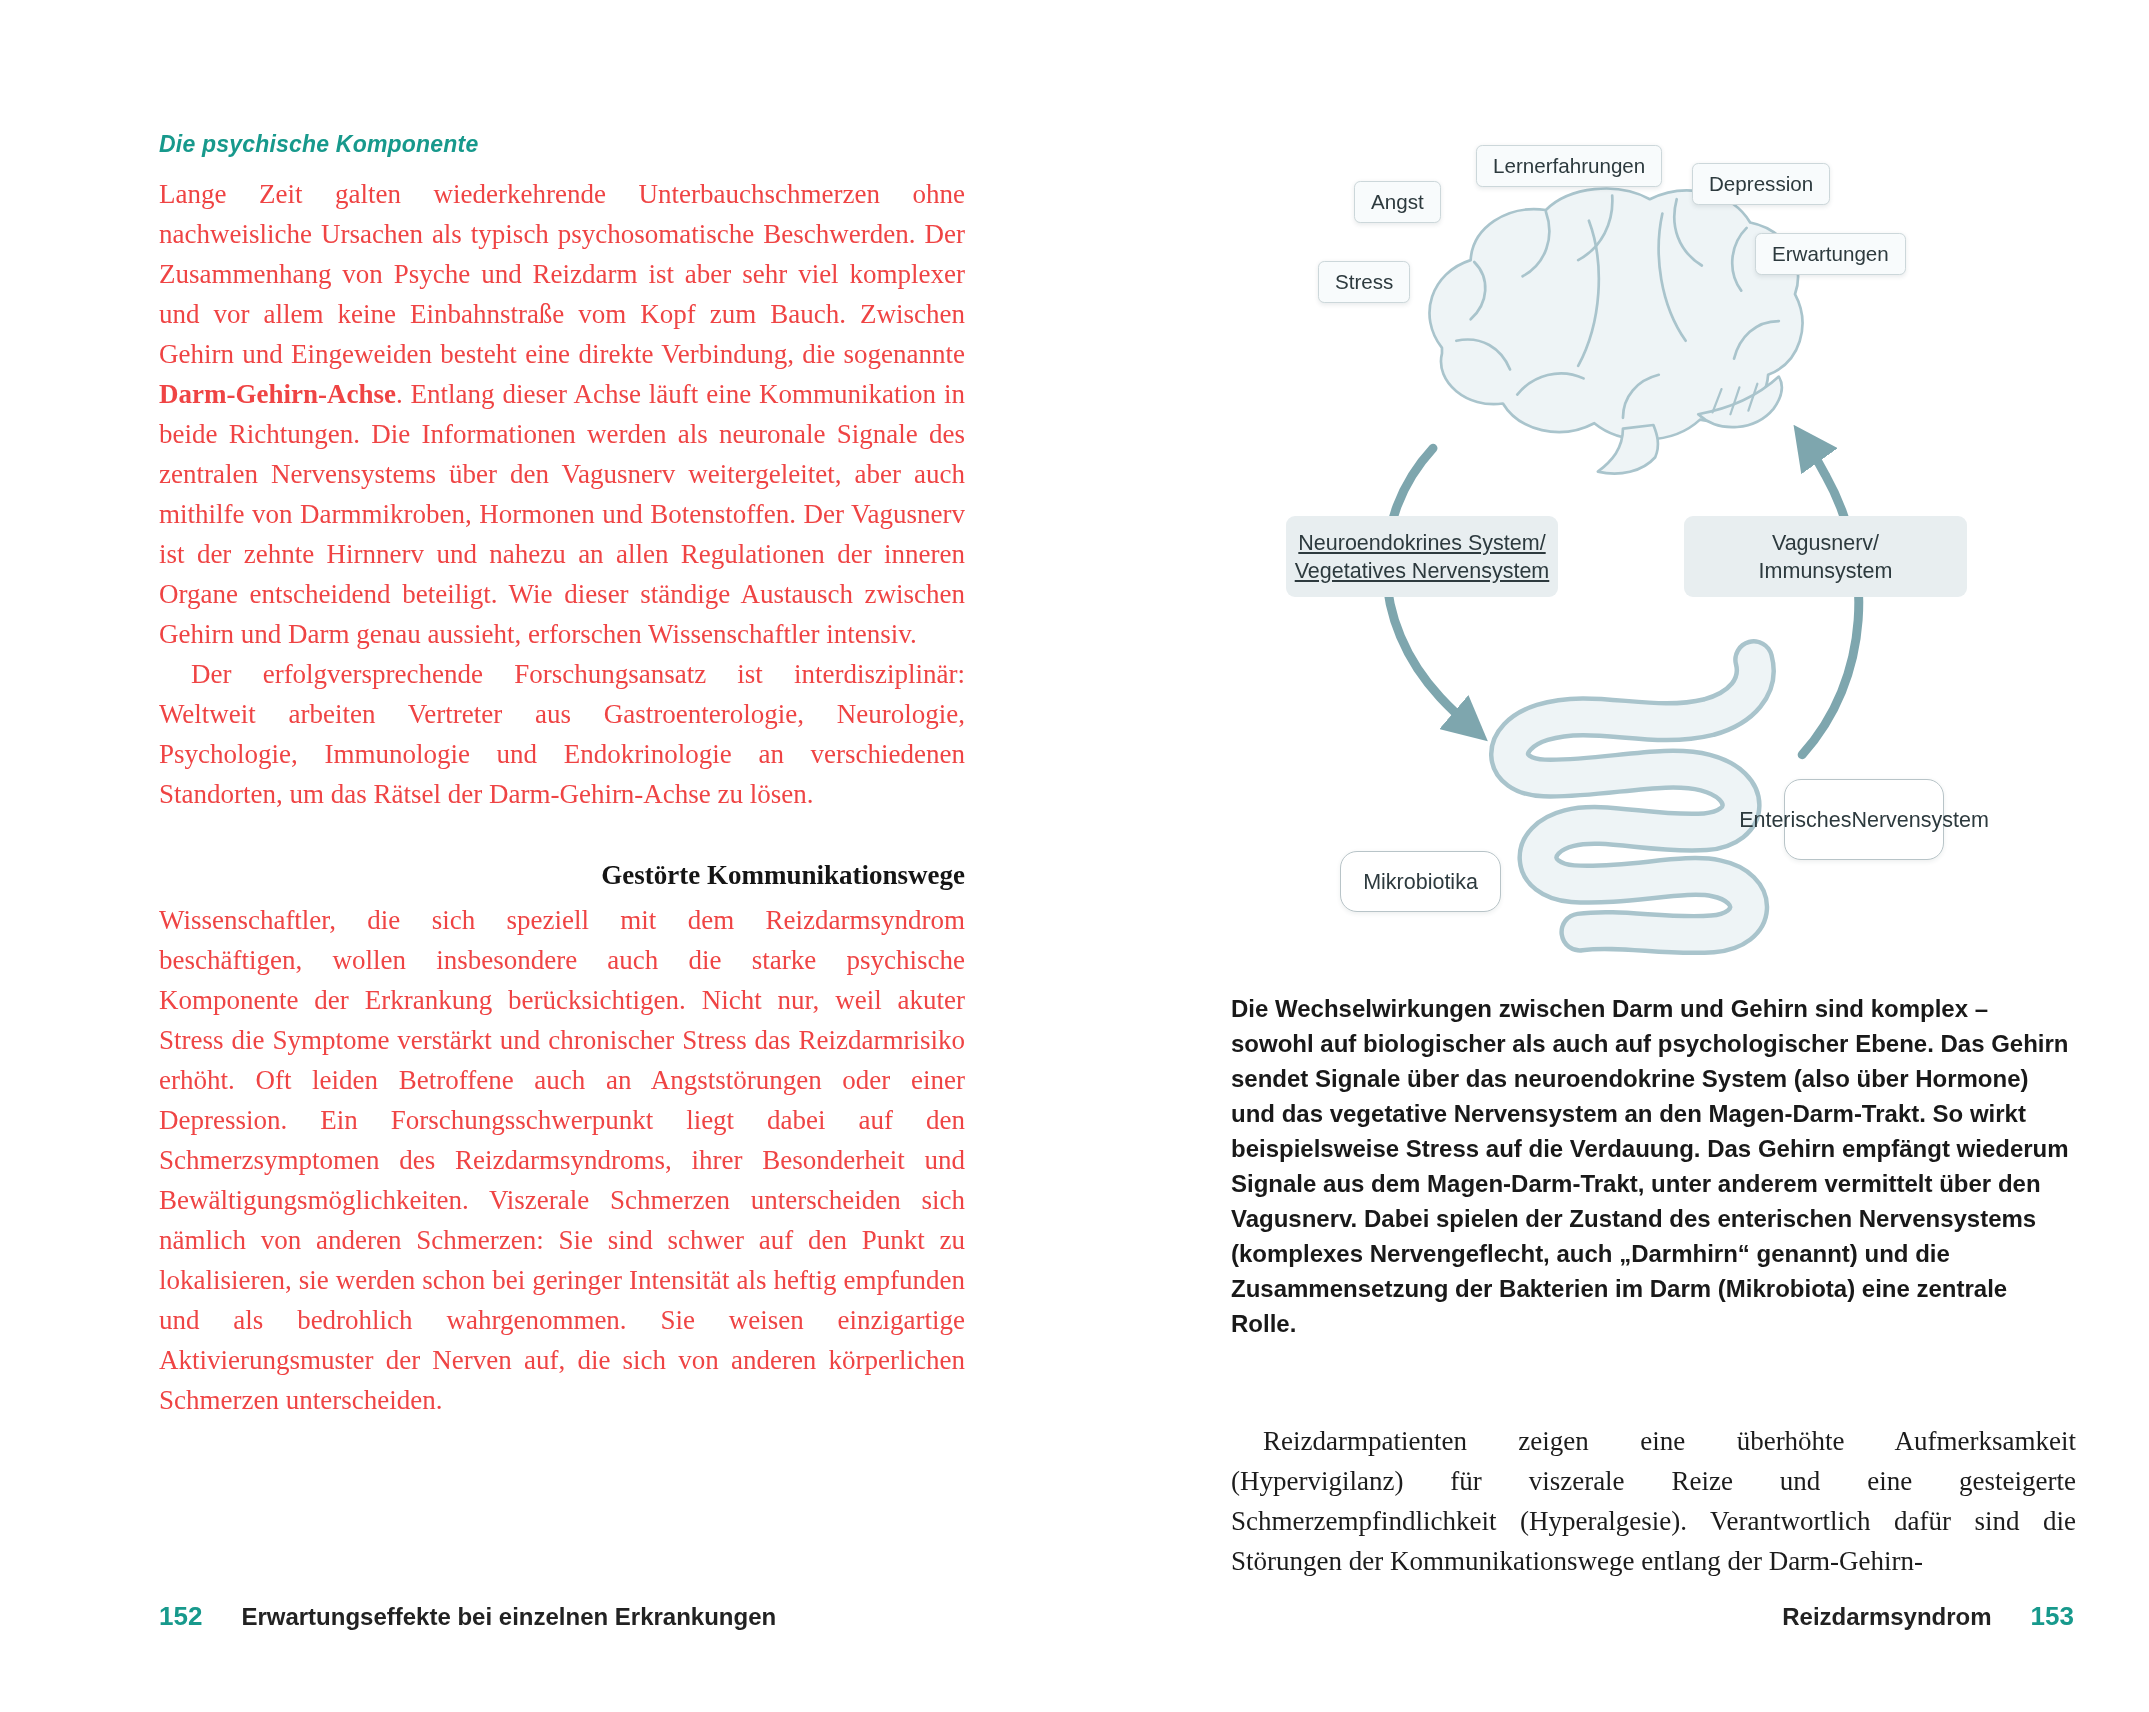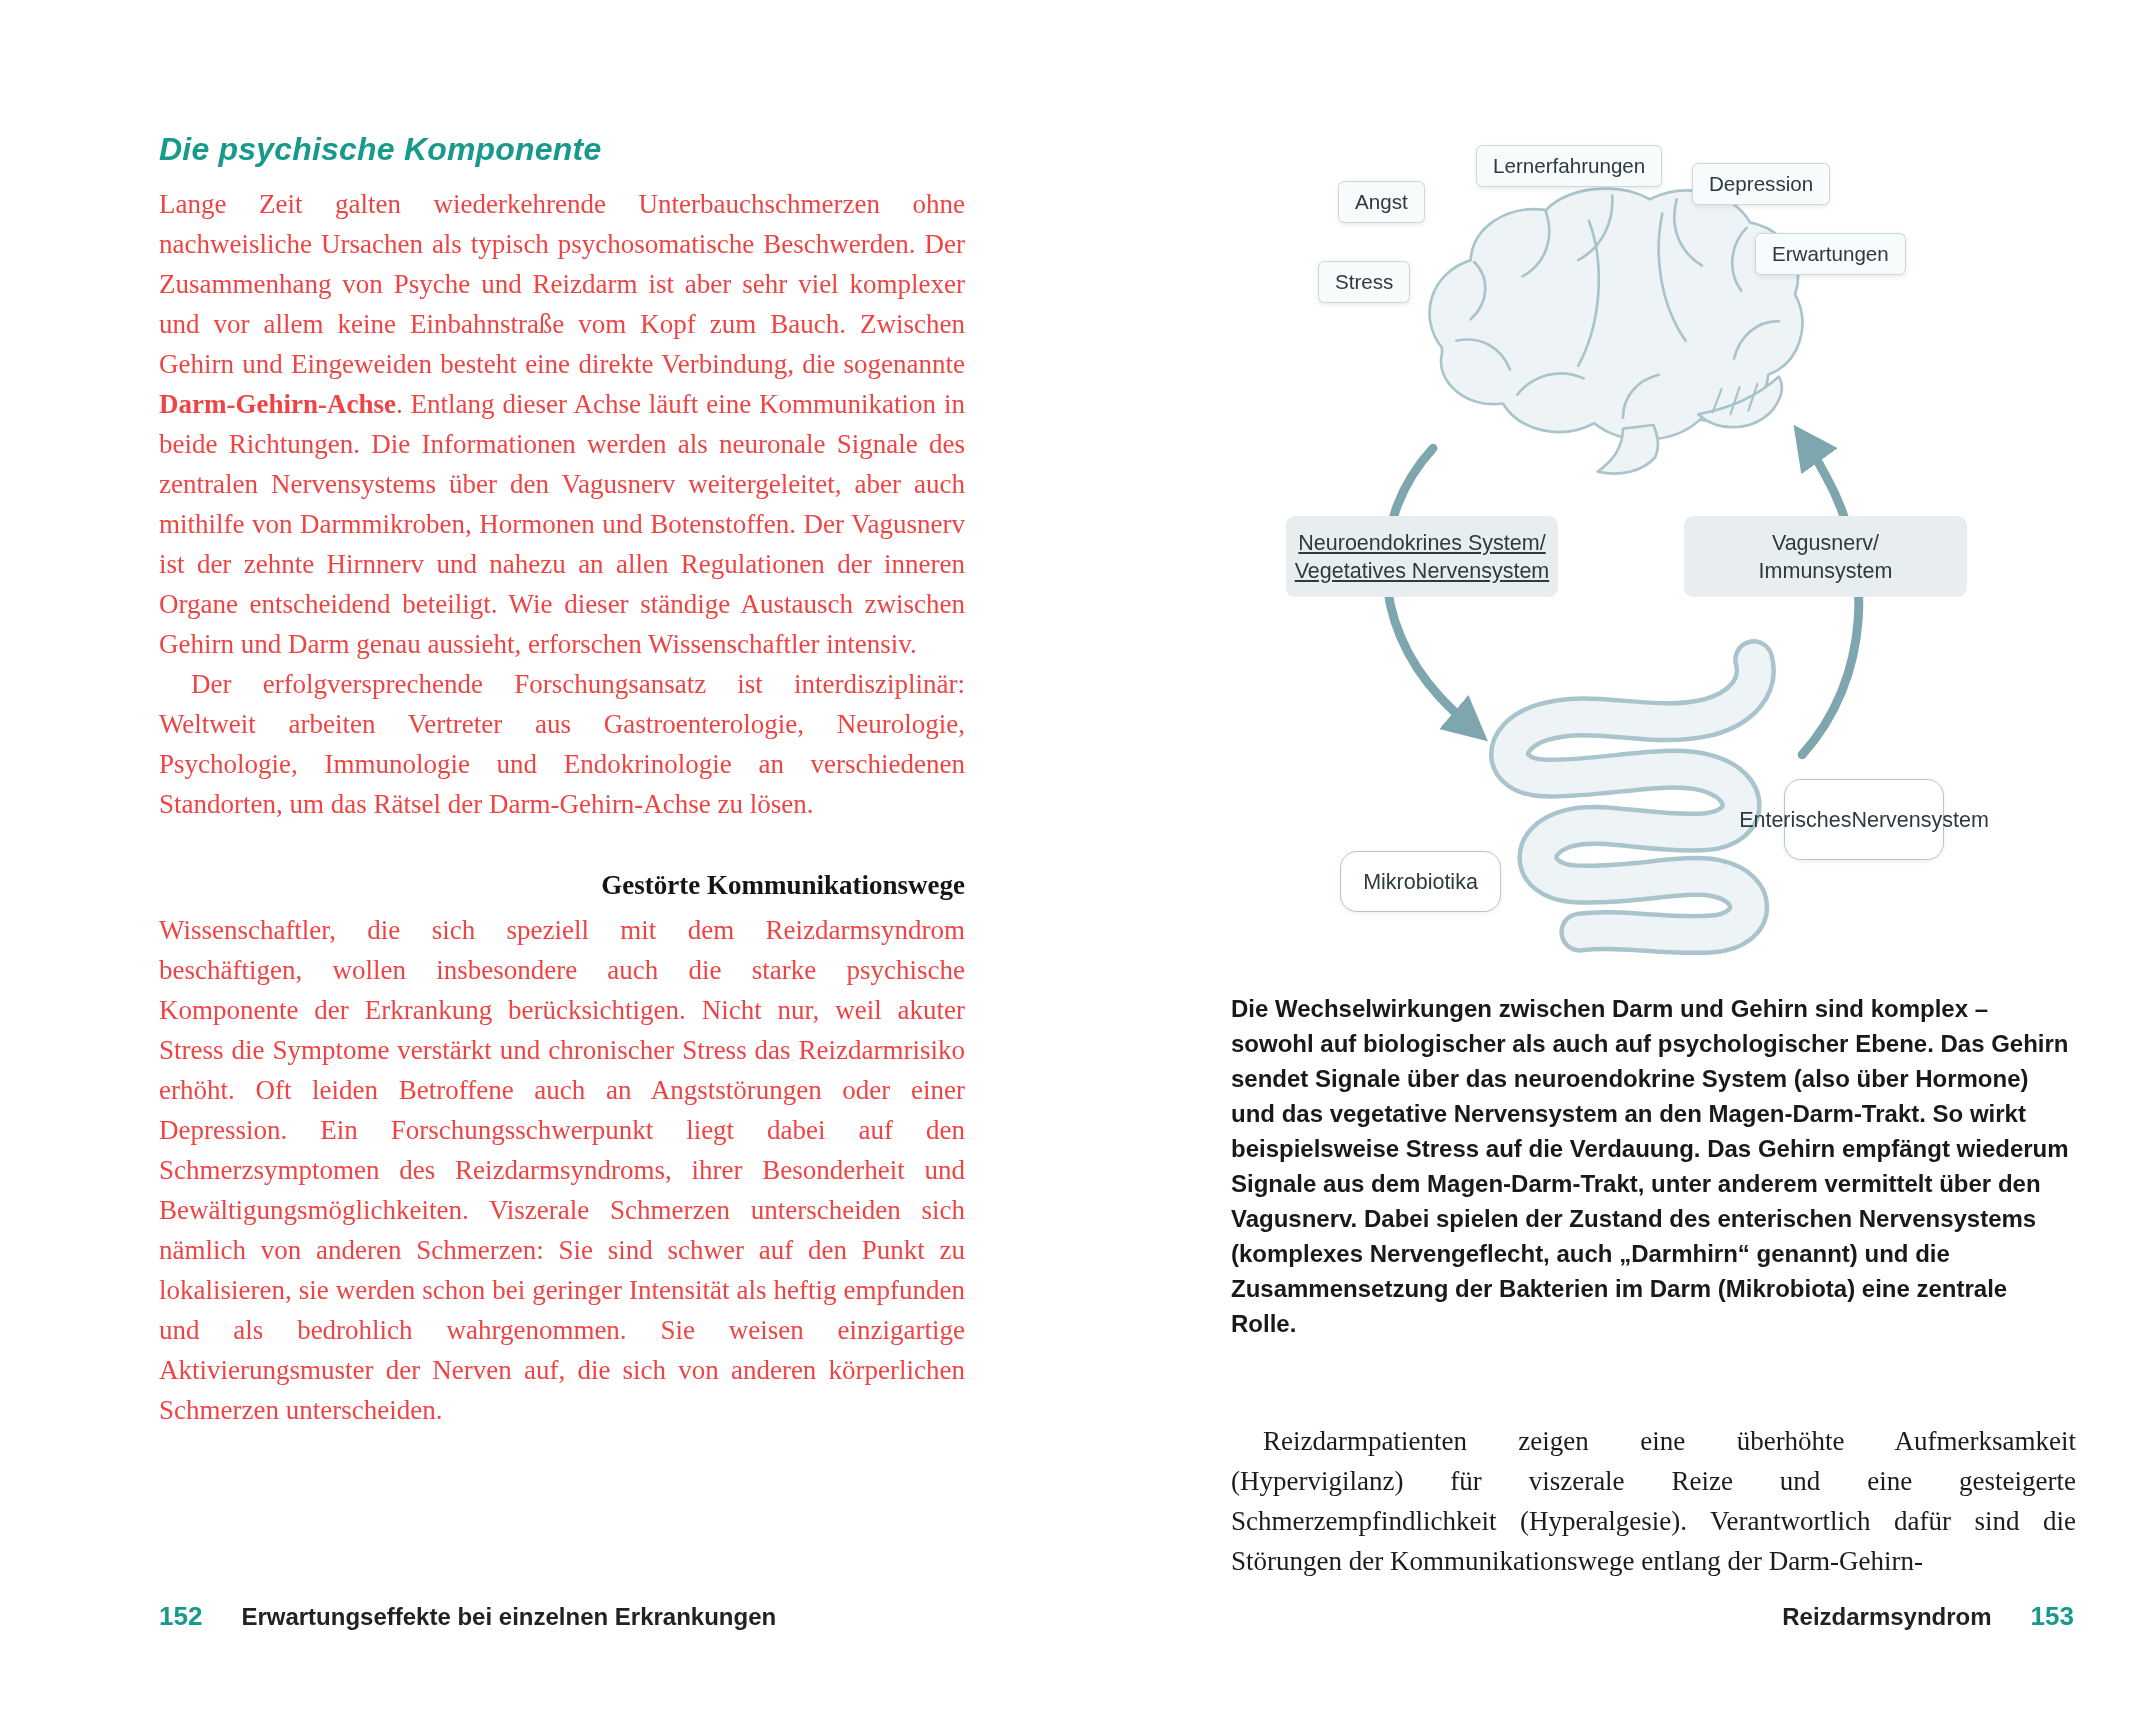--- a/index.html
+++ b/index.html
@@ -4,21 +4,21 @@
 <style>
   html,body{margin:0;padding:0;background:#ffffff;}
   .spread{
     position:relative;width:2149px;height:1712px;background:#ffffff;
     font-family:"Liberation Serif",serif;color:#1c1c1c;overflow:hidden;
   }
   
   .left-col{position:absolute;left:159px;top:131px;width:806px;}
   .section-heading{
     font-family:"Liberation Sans",sans-serif;font-style:italic;font-weight:700;
-    color:#17998c;font-size:32px;margin:0 0 16px 0;letter-spacing:0.2px;
+    color:#17998c;font-size:23px;margin:0 0 16px 0;letter-spacing:0.2px;
   }
   p.body{font-size:27px;line-height:40px;text-align:justify;margin:0;color:#ef4444;}
   p.indent{text-indent:32px;}
   .sub-heading{
     font-family:"Liberation Serif",serif;font-weight:700;font-size:27px;
     margin:46px 0 9px 0;color:#151515;text-align:right;
   }
   .bold-term{font-weight:700;}
   
   .diagram{position:absolute;left:1218px;top:106px;width:878px;height:896px;}
@@ -110,21 +110,21 @@
 
       <path d="M240 382 C168 460 170 576 248 660 C260 673 272 684 286 696" fill="none" stroke="#7ea6ae" stroke-width="10" stroke-linecap="round" marker-end="url(#arrowhead)"></path>
       <path d="M652 724 C728 640 734 512 678 412 C672 400 664 386 654 372" fill="none" stroke="#7ea6ae" stroke-width="10" stroke-linecap="round" marker-end="url(#arrowhead)"></path>
 
       <g fill="none" stroke-linecap="round" stroke-linejoin="round">
         <path d="M598 618 C606 648 584 672 548 682 C482 698 420 670 362 688 C312 704 314 748 364 750 C428 752 498 732 544 744 C598 758 596 806 544 810 C486 814 430 796 392 806 C344 818 346 864 396 868 C456 872 520 854 556 862 C606 872 604 920 552 924 C500 928 448 916 404 922" stroke="#a9c4cc" stroke-width="46"></path>
         <path d="M598 618 C606 648 584 672 548 682 C482 698 420 670 362 688 C312 704 314 748 364 750 C428 752 498 732 544 744 C598 758 596 806 544 810 C486 814 430 796 392 806 C344 818 346 864 396 868 C456 872 520 854 556 862 C606 872 604 920 552 924 C500 928 448 916 404 922" stroke="#eef4f6" stroke-width="36"></path>
       </g>
     </svg>
 
-    <div class="tag" style="left:120px;top:75px;">Angst</div>
+    <div class="tag" style="left:136px;top:75px;">Angst</div>
     <div class="tag" style="left:258px;top:39px;">Lernerfahrungen</div>
     <div class="tag" style="left:453px;top:57px;margin-left:21px;">Depression</div>
     <div class="tag" style="left:100px;top:155px;text-align:right;">Stress</div>
     <div class="tag" style="left:537px;top:127px;">Erwartungen</div>
 
     <div class="bigbox" style="left:68px;top:410px;width:272px;height:81px;text-decoration:underline;">
       <span>Neuroendokrines System/</span>
       <span>Vegetatives Nervensystem</span>
     </div>
     <div class="bigbox" style="left:466px;top:410px;width:283px;height:81px;">

